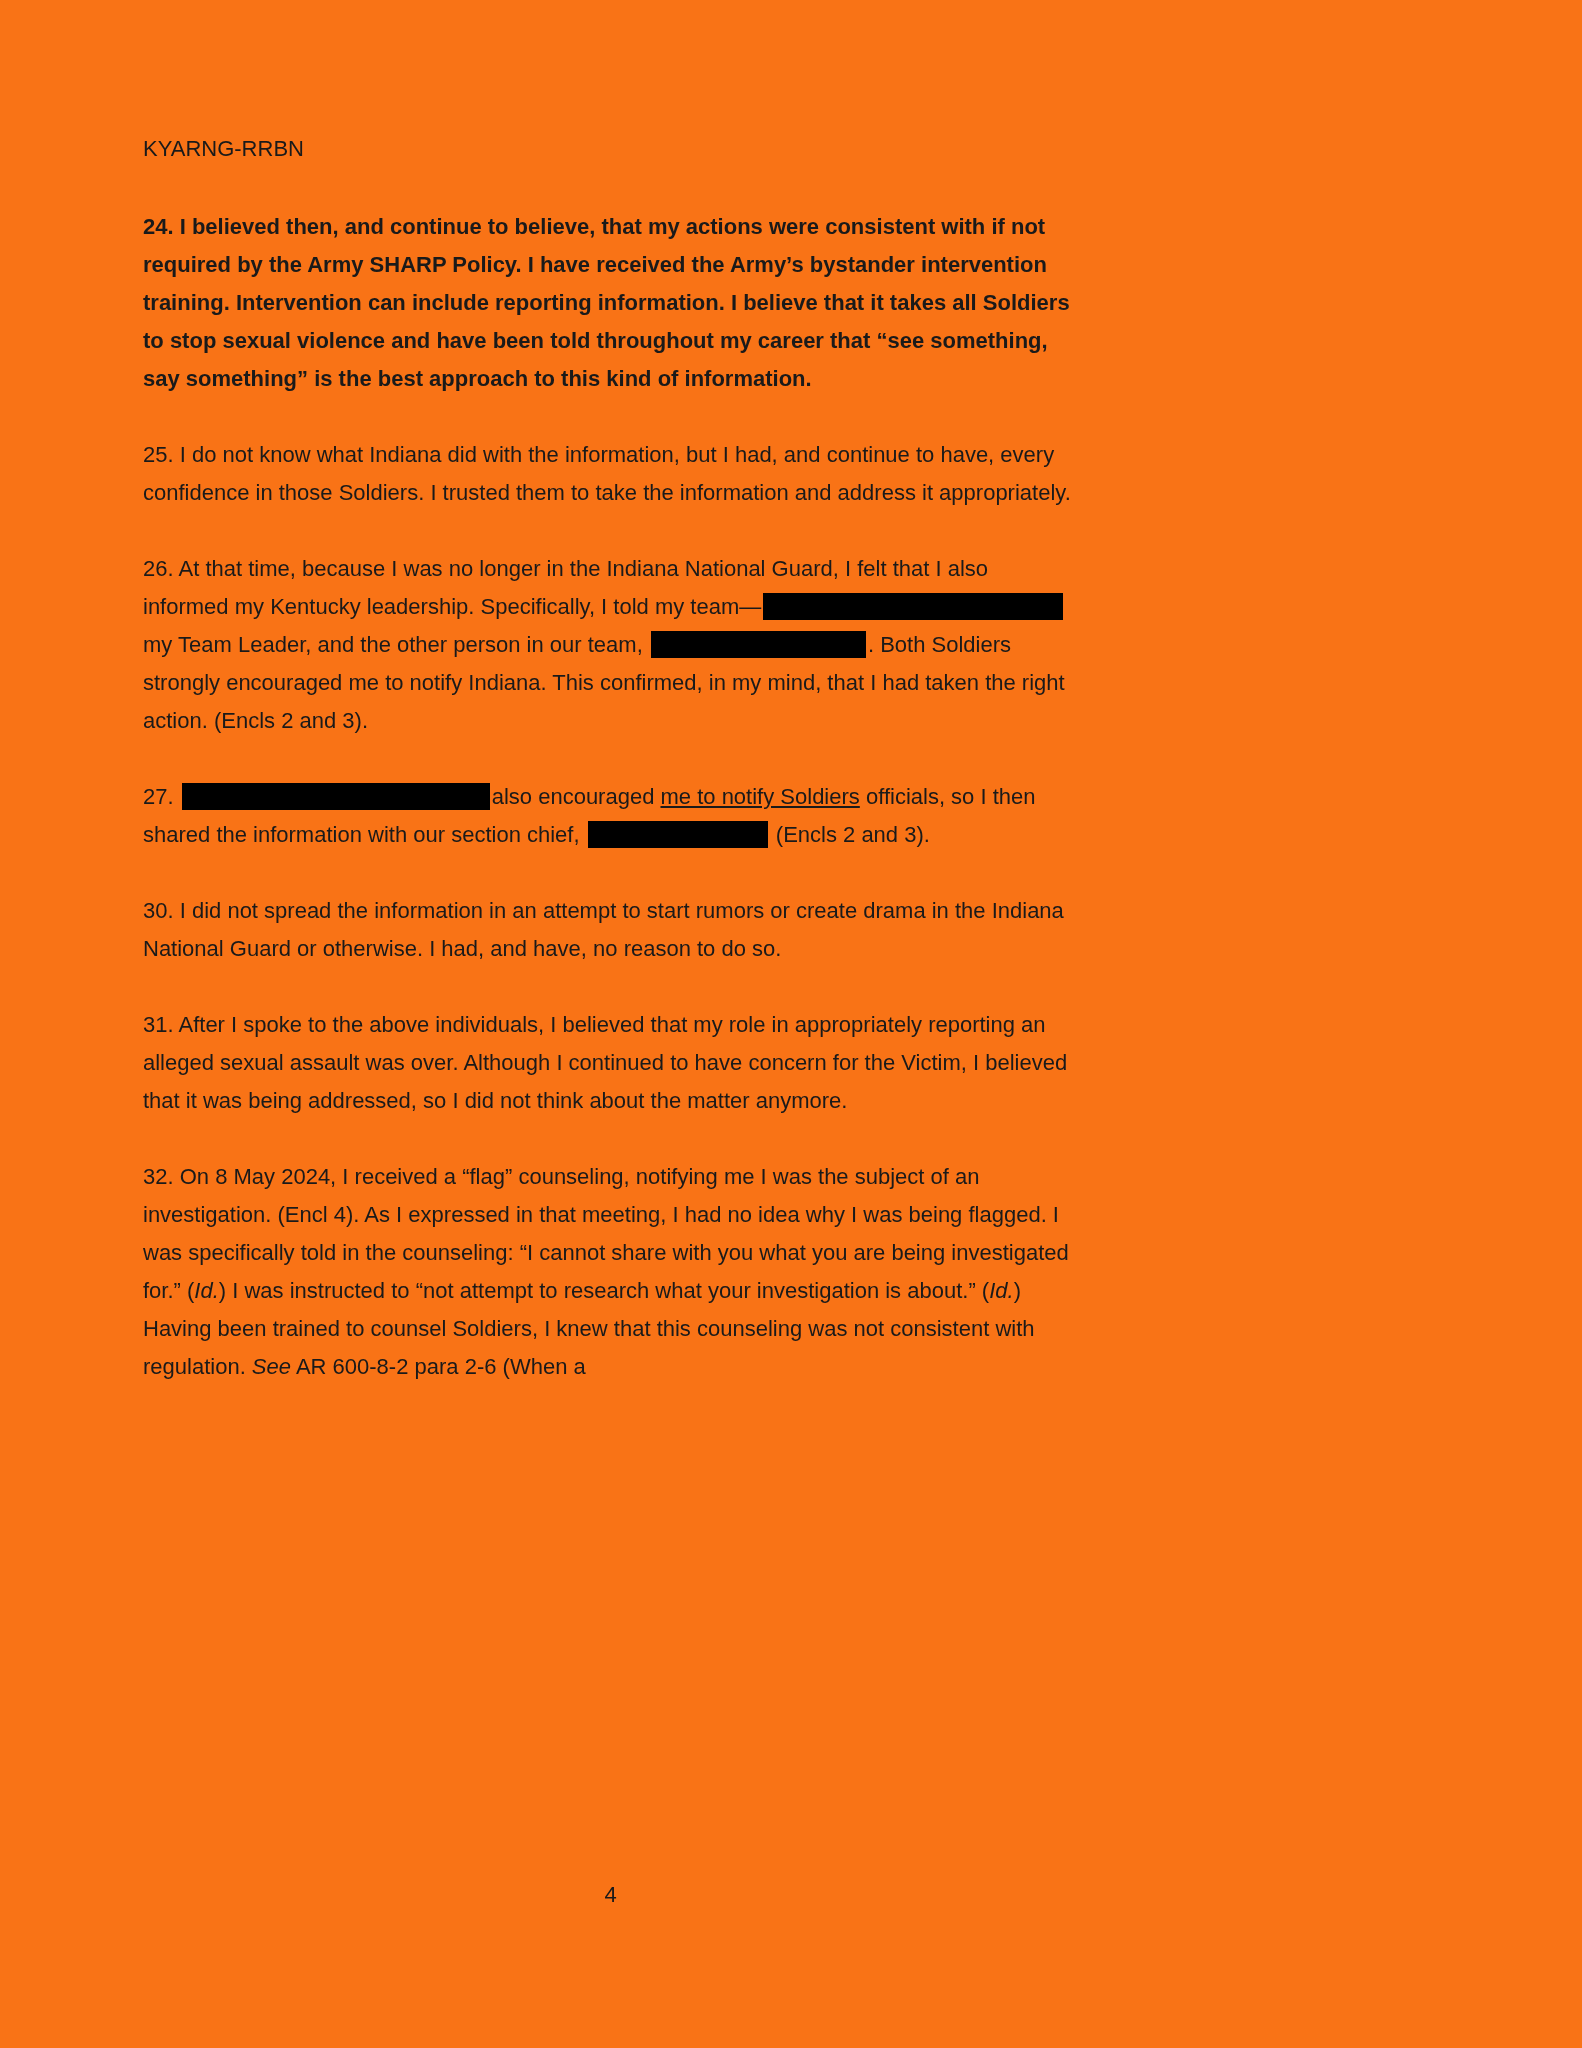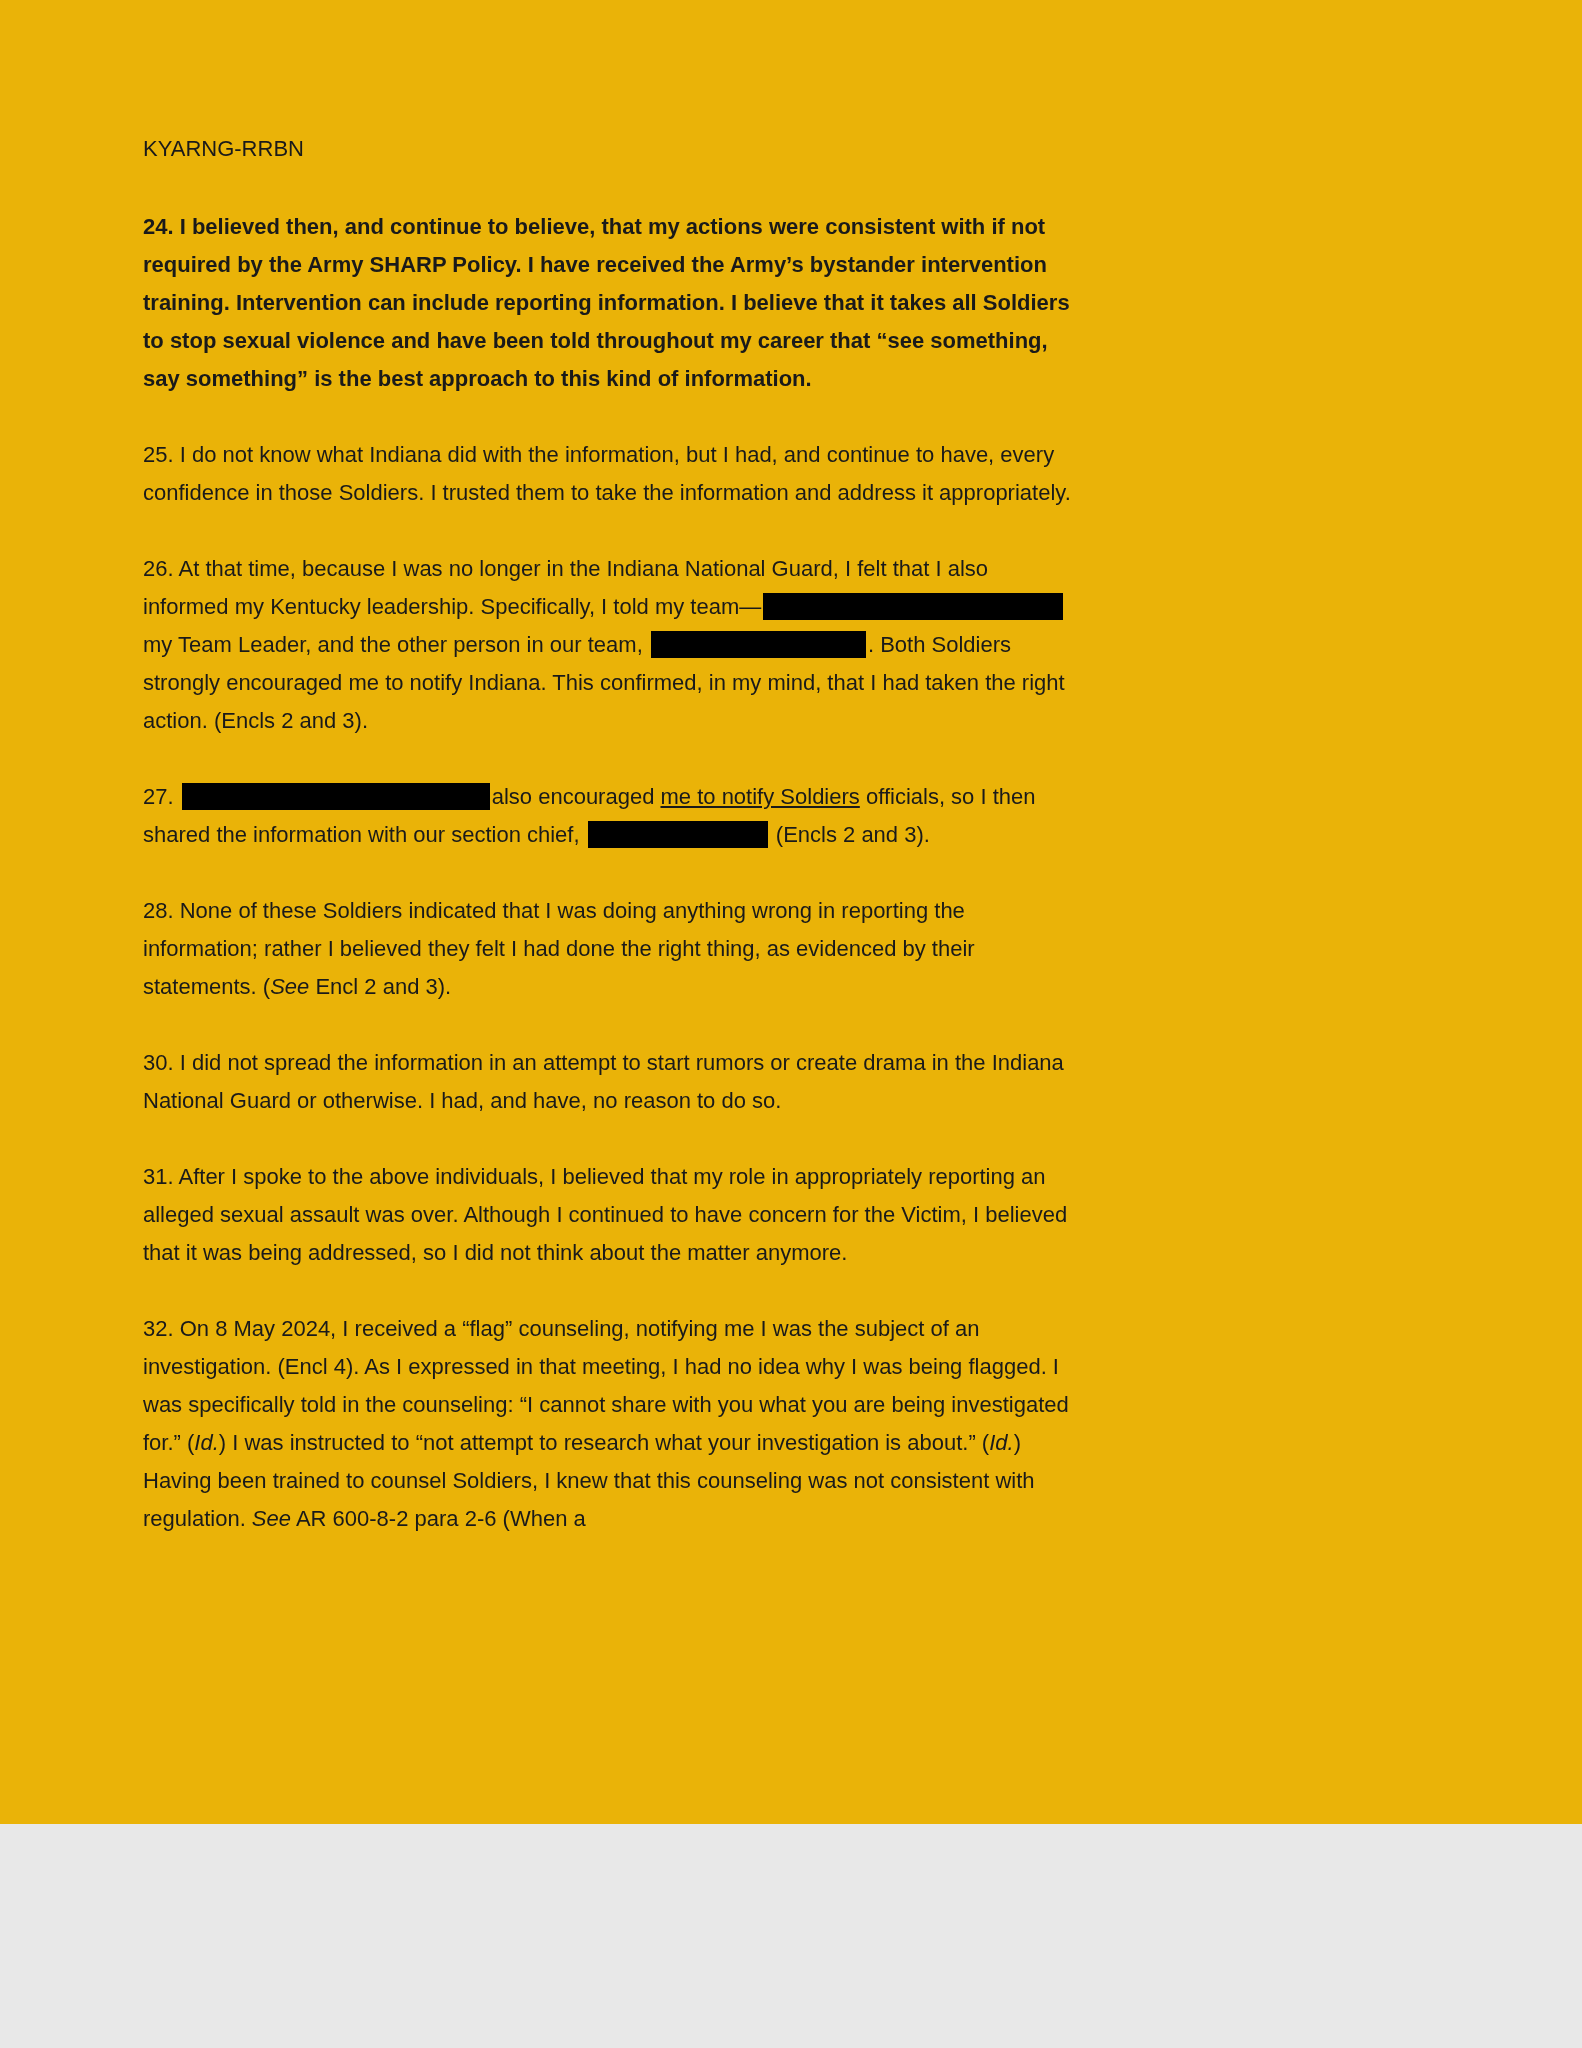--- a/index.html
+++ b/index.html
@@ -3,22 +3,22 @@
 <meta charset="utf-8">
 <style>
   html, body {
     margin: 0;
     padding: 0;
     background: #e8e8e8;
   }
   .page {
     position: relative;
     width: 1582px;
-    height: 1824px;
-    background: #eab308;
+    height: 2048px;
+    background: #f97316;
     font-family: "Liberation Sans", "DejaVu Sans", sans-serif;
     color: #1a1a1a;
     overflow: hidden;
   }
   .content {
     position: absolute;
     left: 143px;
     top: 130px;
     width: 935px;
     font-size: 22px;
@@ -64,20 +64,19 @@
 <div class="page">
   <div class="content">
     <div class="document-header">
       <div class="header-line">KYARNG-RRBN</div>
     </div>
     <div>
         <p class="para"><span>24. I believed then, and continue to believe, that my actions were consistent with if not required by the Army SHARP Policy. I have received the Army’s bystander intervention training. Intervention can include reporting information. I believe that it takes all Soldiers to stop sexual violence and have been told throughout my career that “see something, say something” is the best approach to this kind of information.</span></p>
         <p class="para"><span>25. I do not know what Indiana did with the information, but I had, and continue to have, every confidence in those Soldiers. I trusted them to take the information and address it appropriately.</span></p>
         <p class="para"><span>26. At that time, because I was no longer in the Indiana National Guard, I felt that I also informed my Kentucky leadership. Specifically, I told my team—</span><span class="redaction" style="width: 300px;"></span><span> my Team Leader, and the other person in our team, </span><span class="redaction" style="width: 215px;"></span><span>. Both Soldiers strongly encouraged me to notify Indiana. This confirmed, in my mind, that I had taken the right action. (Encls 2 and 3).</span></p>
         <p class="para"><span>27. </span><span class="redaction" style="width: 308px;"></span><span>also encouraged </span><span class="underline">me to notify Soldiers</span><span> officials, so I then shared the information with our section chief, </span><span class="redaction" style="width: 180px;"></span><span> (Encls 2 and 3).</span></p>
-        <p class="para"><span>28. None of these Soldiers indicated that I was doing anything wrong in reporting the information; rather I believed they felt I had done the right thing, as evidenced by their statements. (</span><span class="italic">See</span><span> Encl 2 and 3).</span></p>
         <p class="para"><span>30. I did not spread the information in an attempt to start rumors or create drama in the Indiana National Guard or otherwise. I had, and have, no reason to do so.</span></p>
         <p class="para"><span>31. After I spoke to the above individuals, I believed that my role in appropriately reporting an alleged sexual assault was over. Although I continued to have concern for the Victim, I believed that it was being addressed, so I did not think about the matter anymore.</span></p>
         <p class="para"><span>32. On 8 May 2024, I received a “flag” counseling, notifying me I was the subject of an investigation. (Encl 4). As I expressed in that meeting, I had no idea why I was being flagged. I was specifically told in the counseling: “I cannot share with you what you are being investigated for.” (</span><span class="italic">Id.</span><span>) I was instructed to “not attempt to research what your investigation is about.” (</span><span class="italic">Id.</span><span>) Having been trained to counsel Soldiers, I knew that this counseling was not consistent with regulation. </span><span class="italic">See</span><span> AR 600-8-2 para 2-6 (When a</span></p>
       </div>
   </div>
   <div class="page-number">4</div>
 </div>
 
 </body></html>

